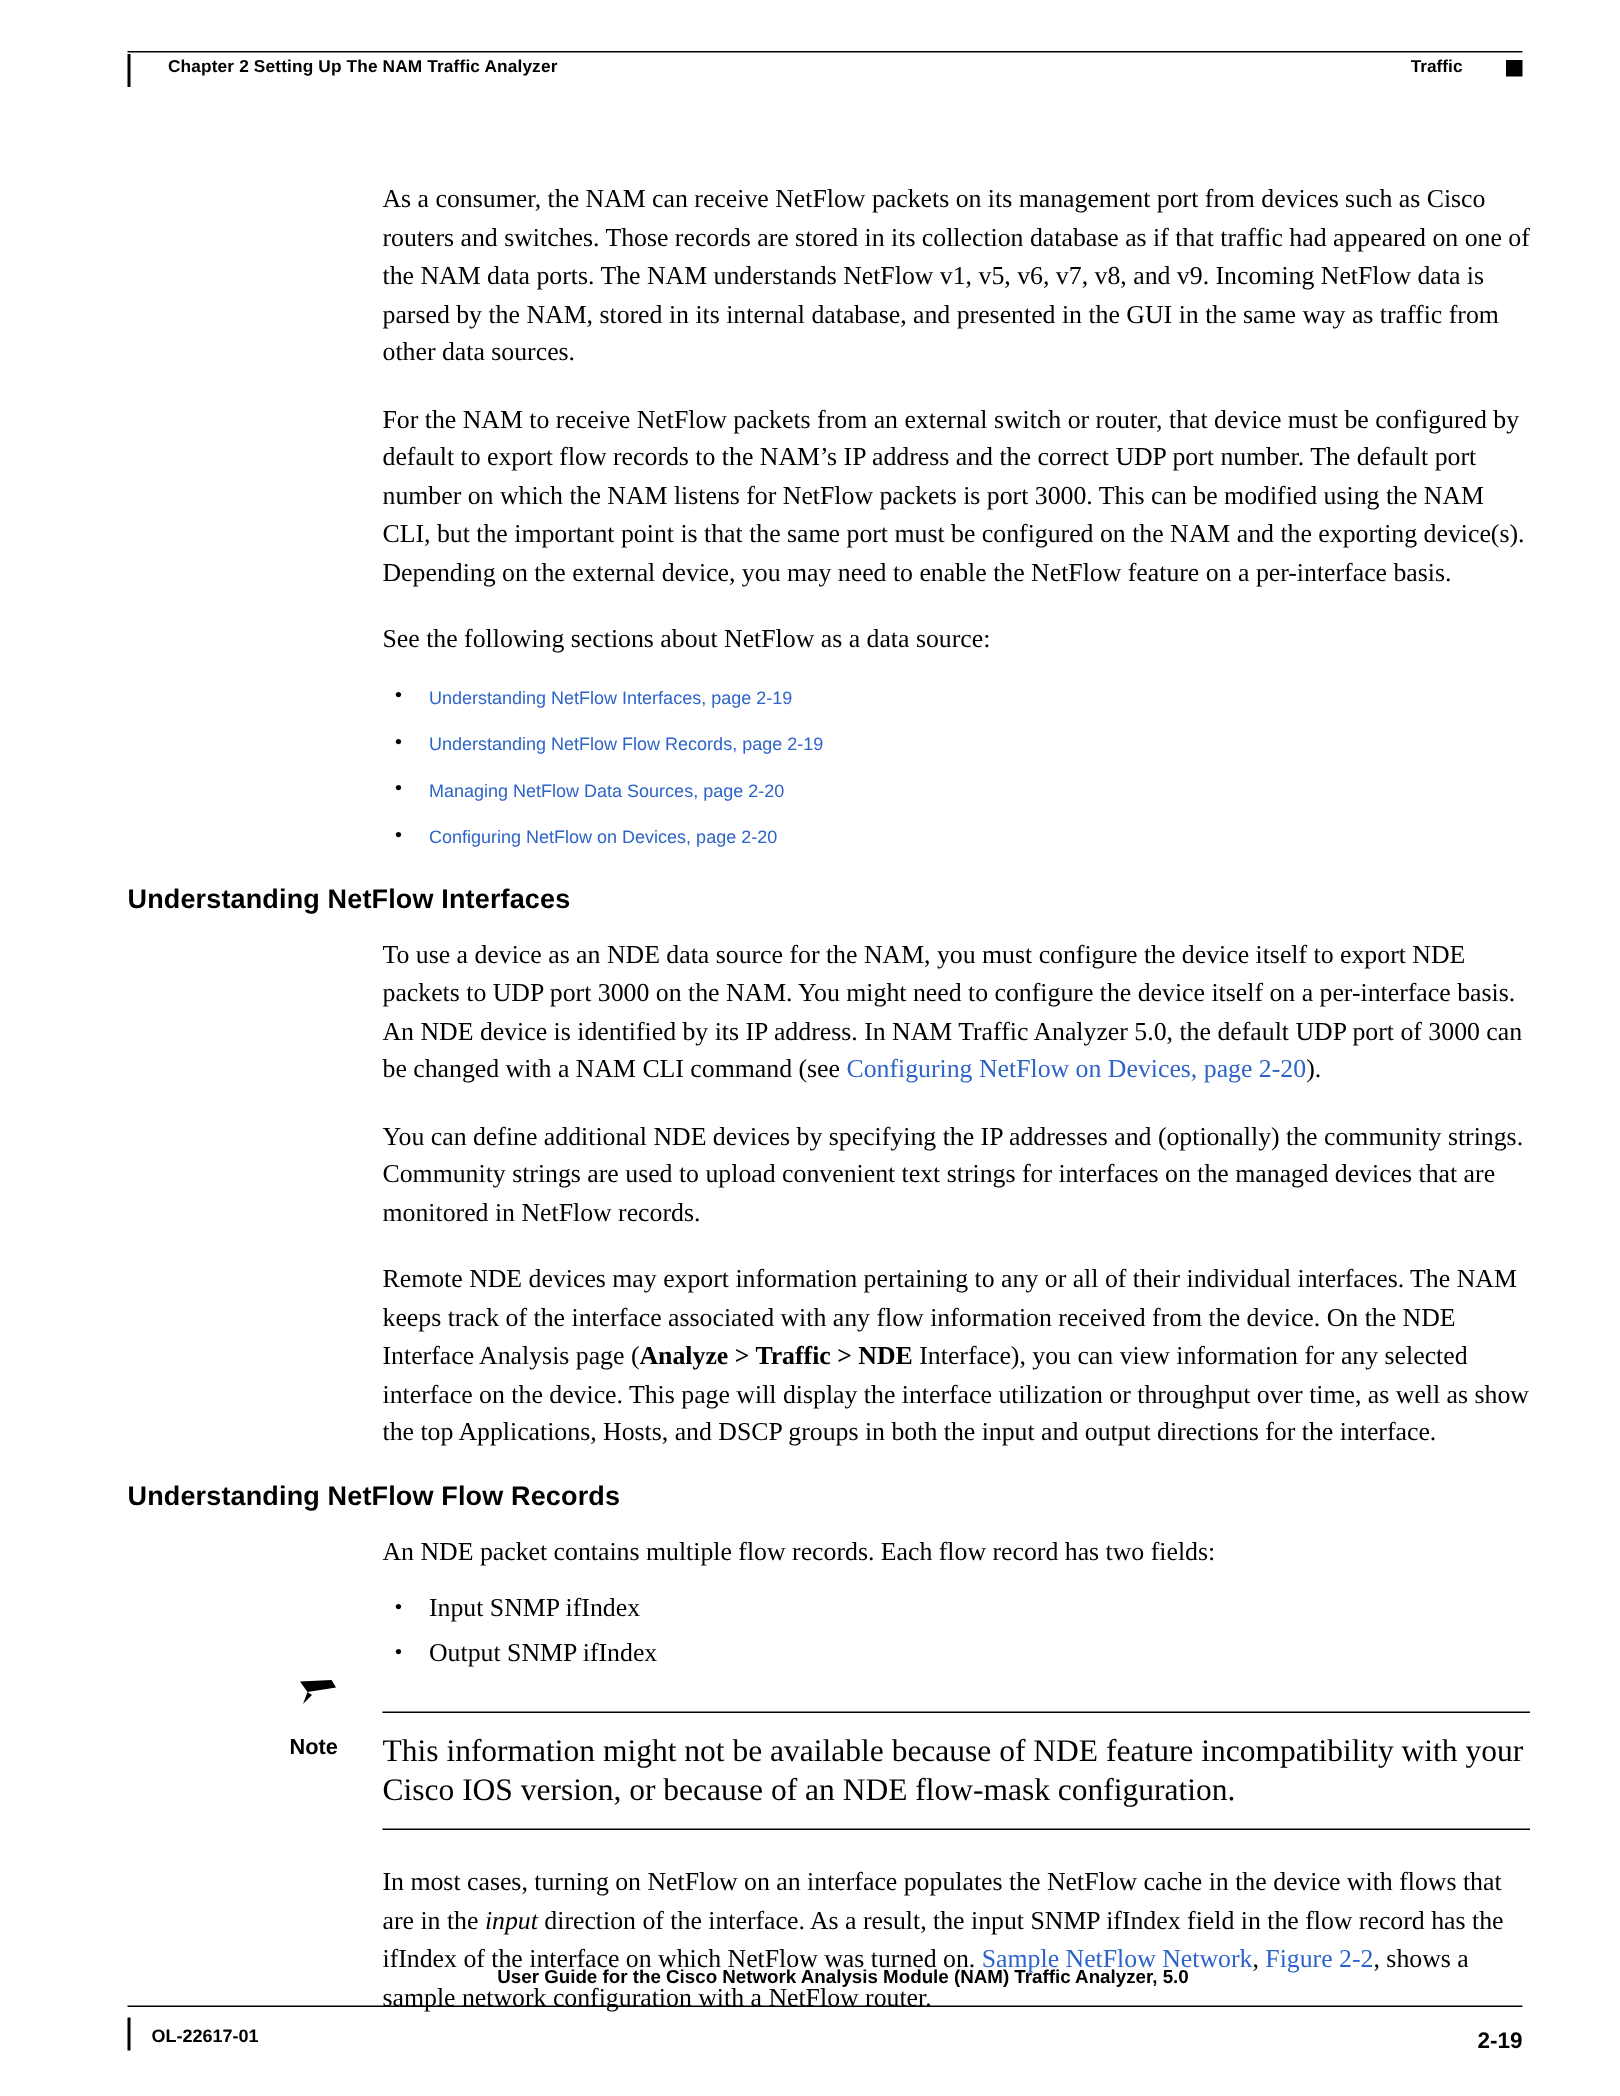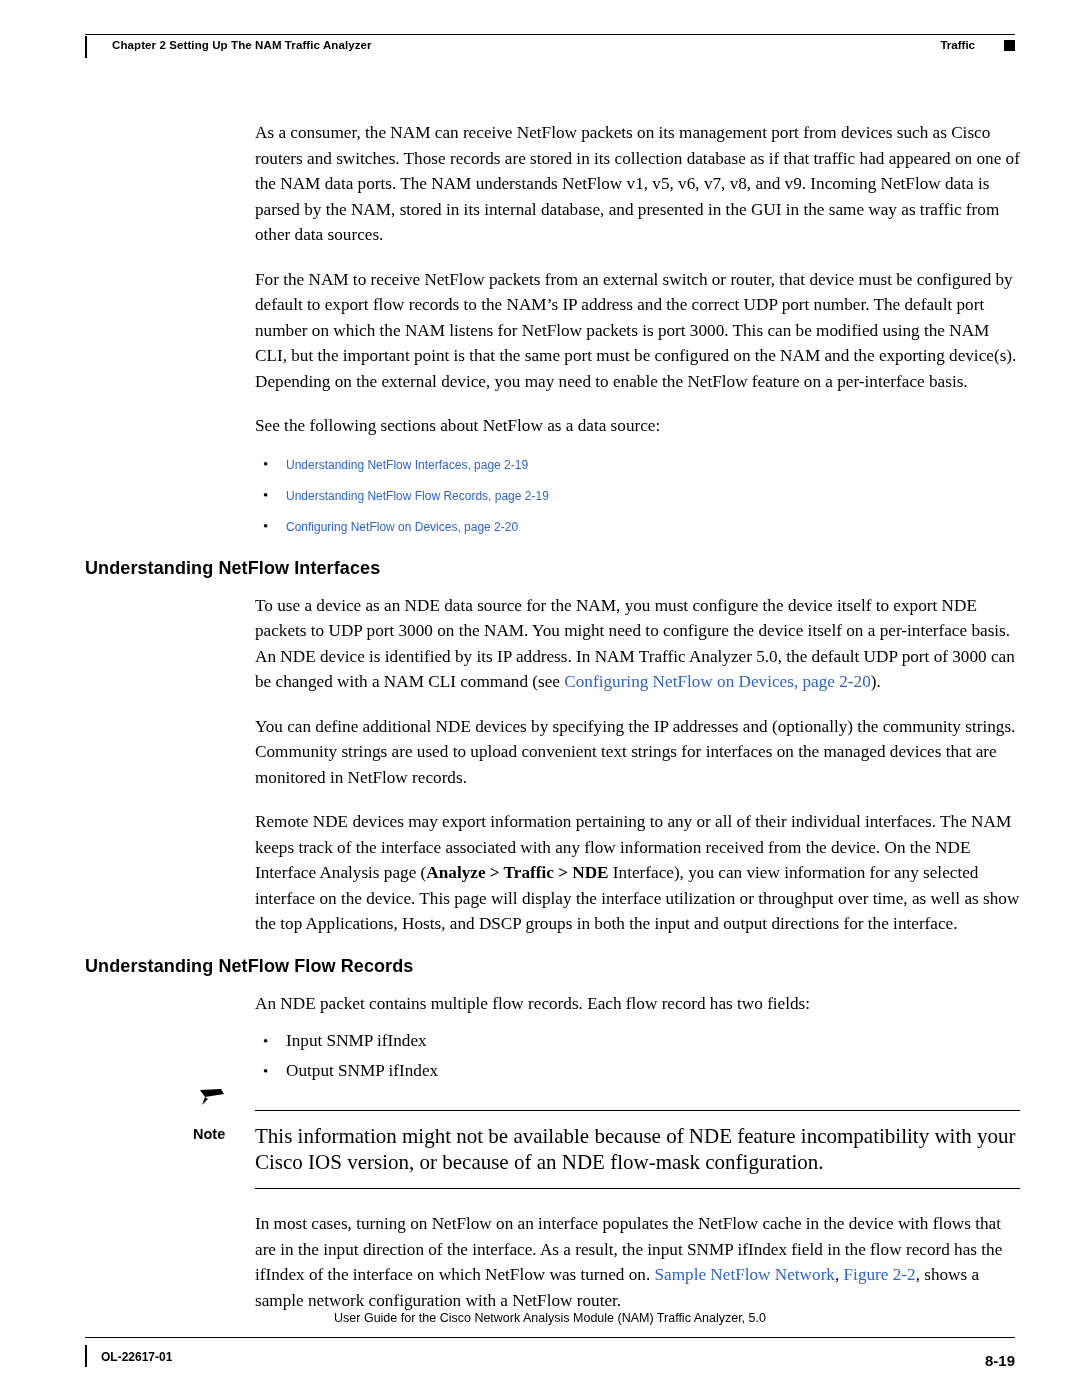--- a/index.html
+++ b/index.html
@@ -124,20 +124,21 @@
     padding-left: 0;
     font-family: "Liberation Sans", sans-serif;
     font-size: 18px;
     font-weight: bold;
     letter-spacing: 0.1px;
   }
   .bold-serif {
     font-weight: bold;
   }
   .italic {
+    font-style: italic;
     margin-top: 39px;
   }
 
   
   .note-block {
     position: relative;
     margin-top: 24px;
     padding-left: 0;
   }
   .note-rule-top {
@@ -189,27 +190,27 @@
   .footer-rule {
     position: absolute;
     left: 0;
     bottom: 13px;
     width: 930px;
     height: 1px;
     background: #000;
   }
   .footer-title {
     position: absolute;
-    left: 0;
+    left: 12px;
     top: 0;
     width: 930px;
     text-align: center;
     font-family: "Liberation Sans", sans-serif;
     font-size: 12.5px;
-    font-weight: normal;
+    font-weight: bold;
   }
   .footer-doc {
     position: absolute;
     left: 16px;
     bottom: -13px;
     font-family: "Liberation Sans", sans-serif;
     font-size: 12px;
     font-weight: bold;
   }
   .footer-left-bar {
@@ -246,20 +247,21 @@
 
     <p class="body">As a consumer, the NAM can receive NetFlow packets on its management port from devices such as Cisco routers and switches. Those records are stored in its collection database as if that traffic had appeared on one of the NAM data ports. The NAM understands NetFlow v1, v5, v6, v7, v8, and v9. Incoming NetFlow data is parsed by the NAM, stored in its internal database, and presented in the GUI in the same way as traffic from other data sources.</p>
 
     <p class="body">For the NAM to receive NetFlow packets from an external switch or router, that device must be configured by default to export flow records to the NAM’s IP address and the correct UDP port number. The default port number on which the NAM listens for NetFlow packets is port 3000. This can be modified using the NAM CLI, but the important point is that the same port must be configured on the NAM and the exporting device(s). Depending on the external device, you may need to enable the NetFlow feature on a per-interface basis.</p>
 
     <p class="body tight">See the following sections about NetFlow as a data source:</p>
 
     <ul class="bullets">
       <li><span class="xref">Understanding NetFlow Interfaces, page 2-19</span></li>
       <li><span class="xref">Understanding NetFlow Flow Records, page 2-19</span></li>
+      <li><span class="xref">Managing NetFlow Data Sources, page 2-20</span></li>
       <li><span class="xref">Configuring NetFlow on Devices, page 2-20</span></li>
     </ul>
 
     <h2 class="section">Understanding NetFlow Interfaces</h2>
 
     <p class="body"><span>To use a device as an NDE data source for the NAM, you must configure the device itself to export NDE packets to UDP port 3000 on the NAM. You might need to configure the device itself on a per-interface basis. An NDE device is identified by its IP address. In NAM Traffic Analyzer 5.0, the default UDP port of 3000 can be changed with a NAM CLI command (see </span><span class="xref-serif">Configuring NetFlow on Devices, page 2-20</span><span>).</span></p>
 
     <p class="body">You can define additional NDE devices by specifying the IP addresses and (optionally) the community strings. Community strings are used to upload convenient text strings for interfaces on the managed devices that are monitored in NetFlow records.</p>
 
     <p class="body"><span>Remote NDE devices may export information pertaining to any or all of their individual interfaces. The NAM keeps track of the interface associated with any flow information received from the device. On the NDE Interface Analysis page (</span><span class="bold-serif">Analyze &gt; Traffic &gt; NDE</span><span> Interface), you can view information for any selected interface on the device. This page will display the interface utilization or throughput over time, as well as show the top Applications, Hosts, and DSCP groups in both the input and output directions for the interface.</span></p>
@@ -288,16 +290,16 @@
 
     <p class="body" style="margin-top:22px;"><span>In most cases, turning on NetFlow on an interface populates the NetFlow cache in the device with flows that are in the </span><span class="italic">input</span><span> direction of the interface. As a result, the input SNMP ifIndex field in the flow record has the ifIndex of the interface on which NetFlow was turned on. </span><span class="xref-serif">Sample NetFlow Network</span><span>, </span><span class="xref-serif">Figure 2-2</span><span>, shows a sample network configuration with a NetFlow router.</span></p>
 
   </div>
 
   <div class="footer">
     <div class="footer-title">User Guide for the Cisco Network Analysis Module (NAM) Traffic Analyzer, 5.0</div>
     <div class="footer-rule"></div>
     <div class="footer-left-bar"></div>
     <div class="footer-doc">OL-22617-01</div>
-    <div class="footer-pageno">8-19</div>
+    <div class="footer-pageno">2-19</div>
   </div>
 
 </div>
 
 </body></html>

